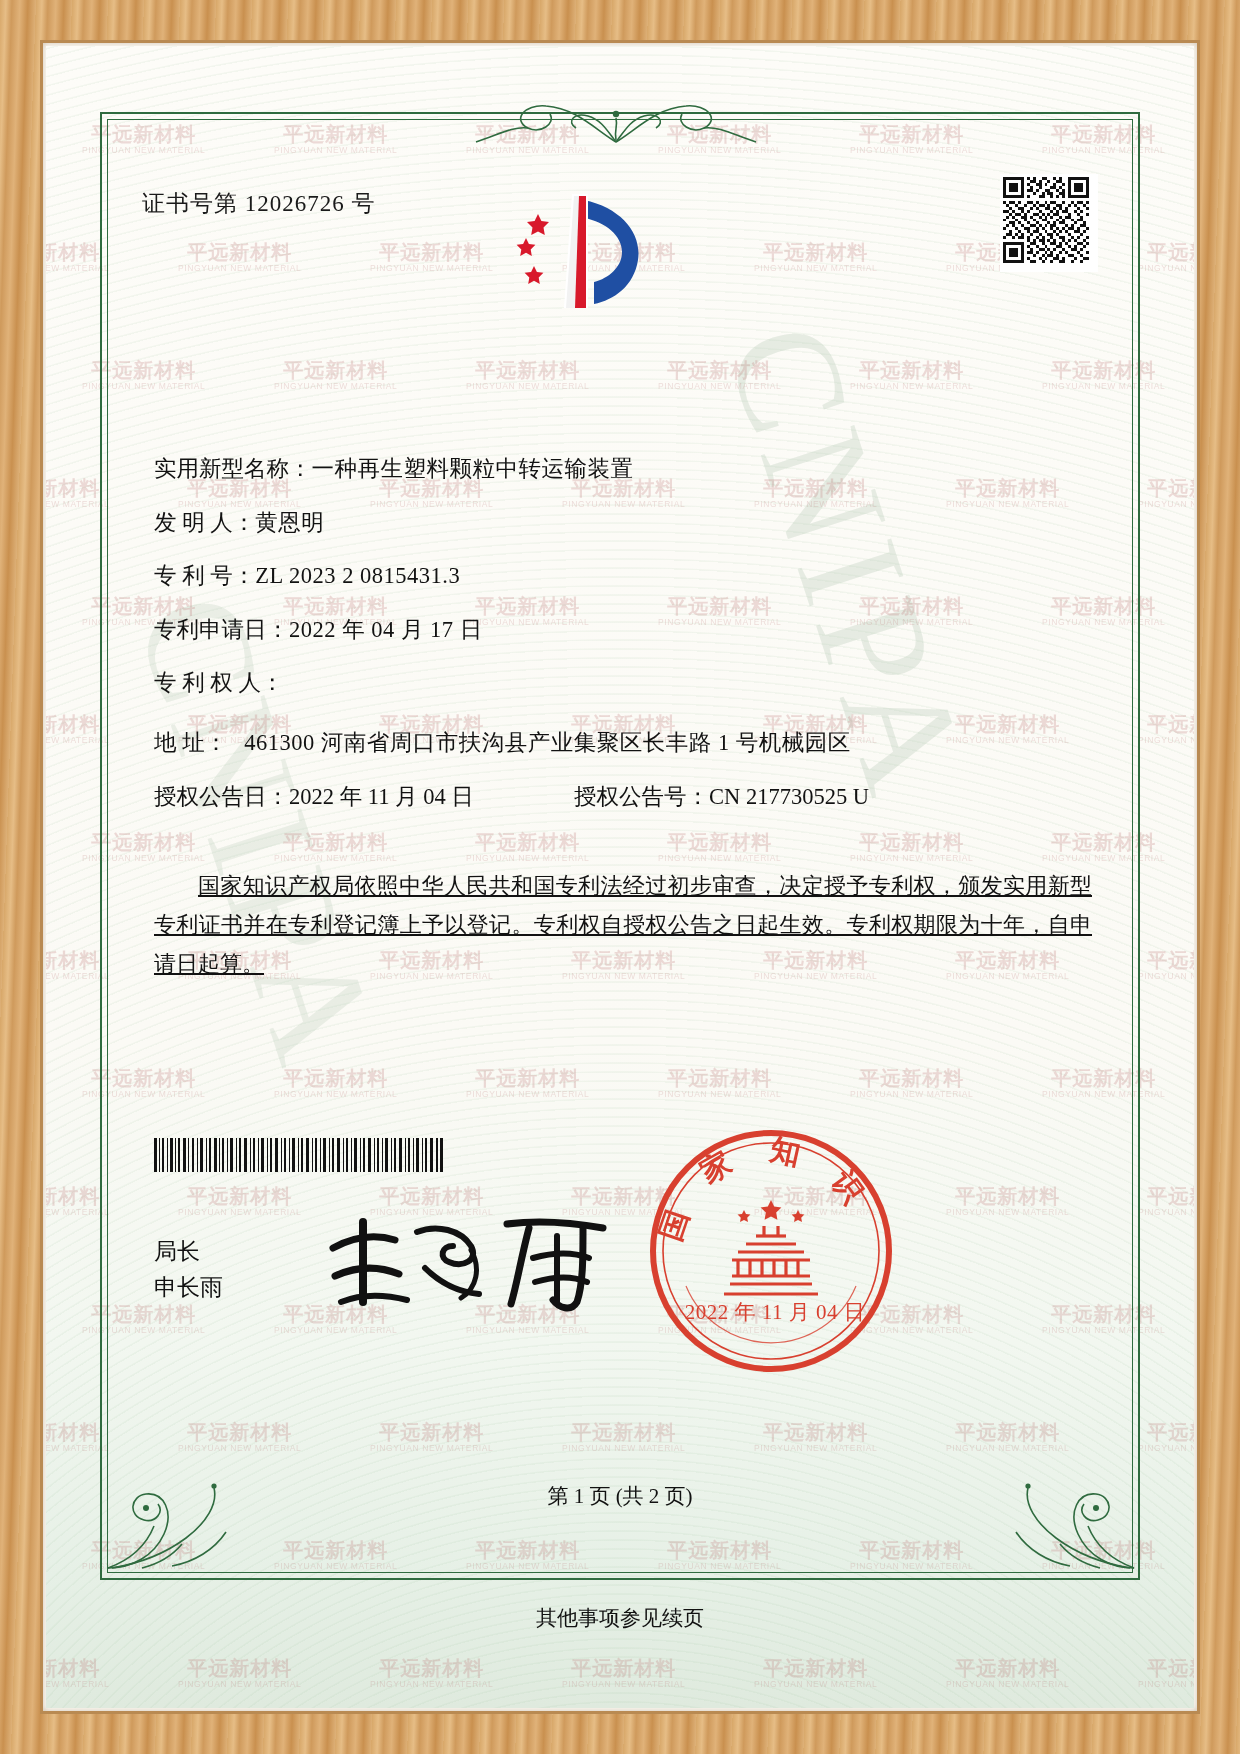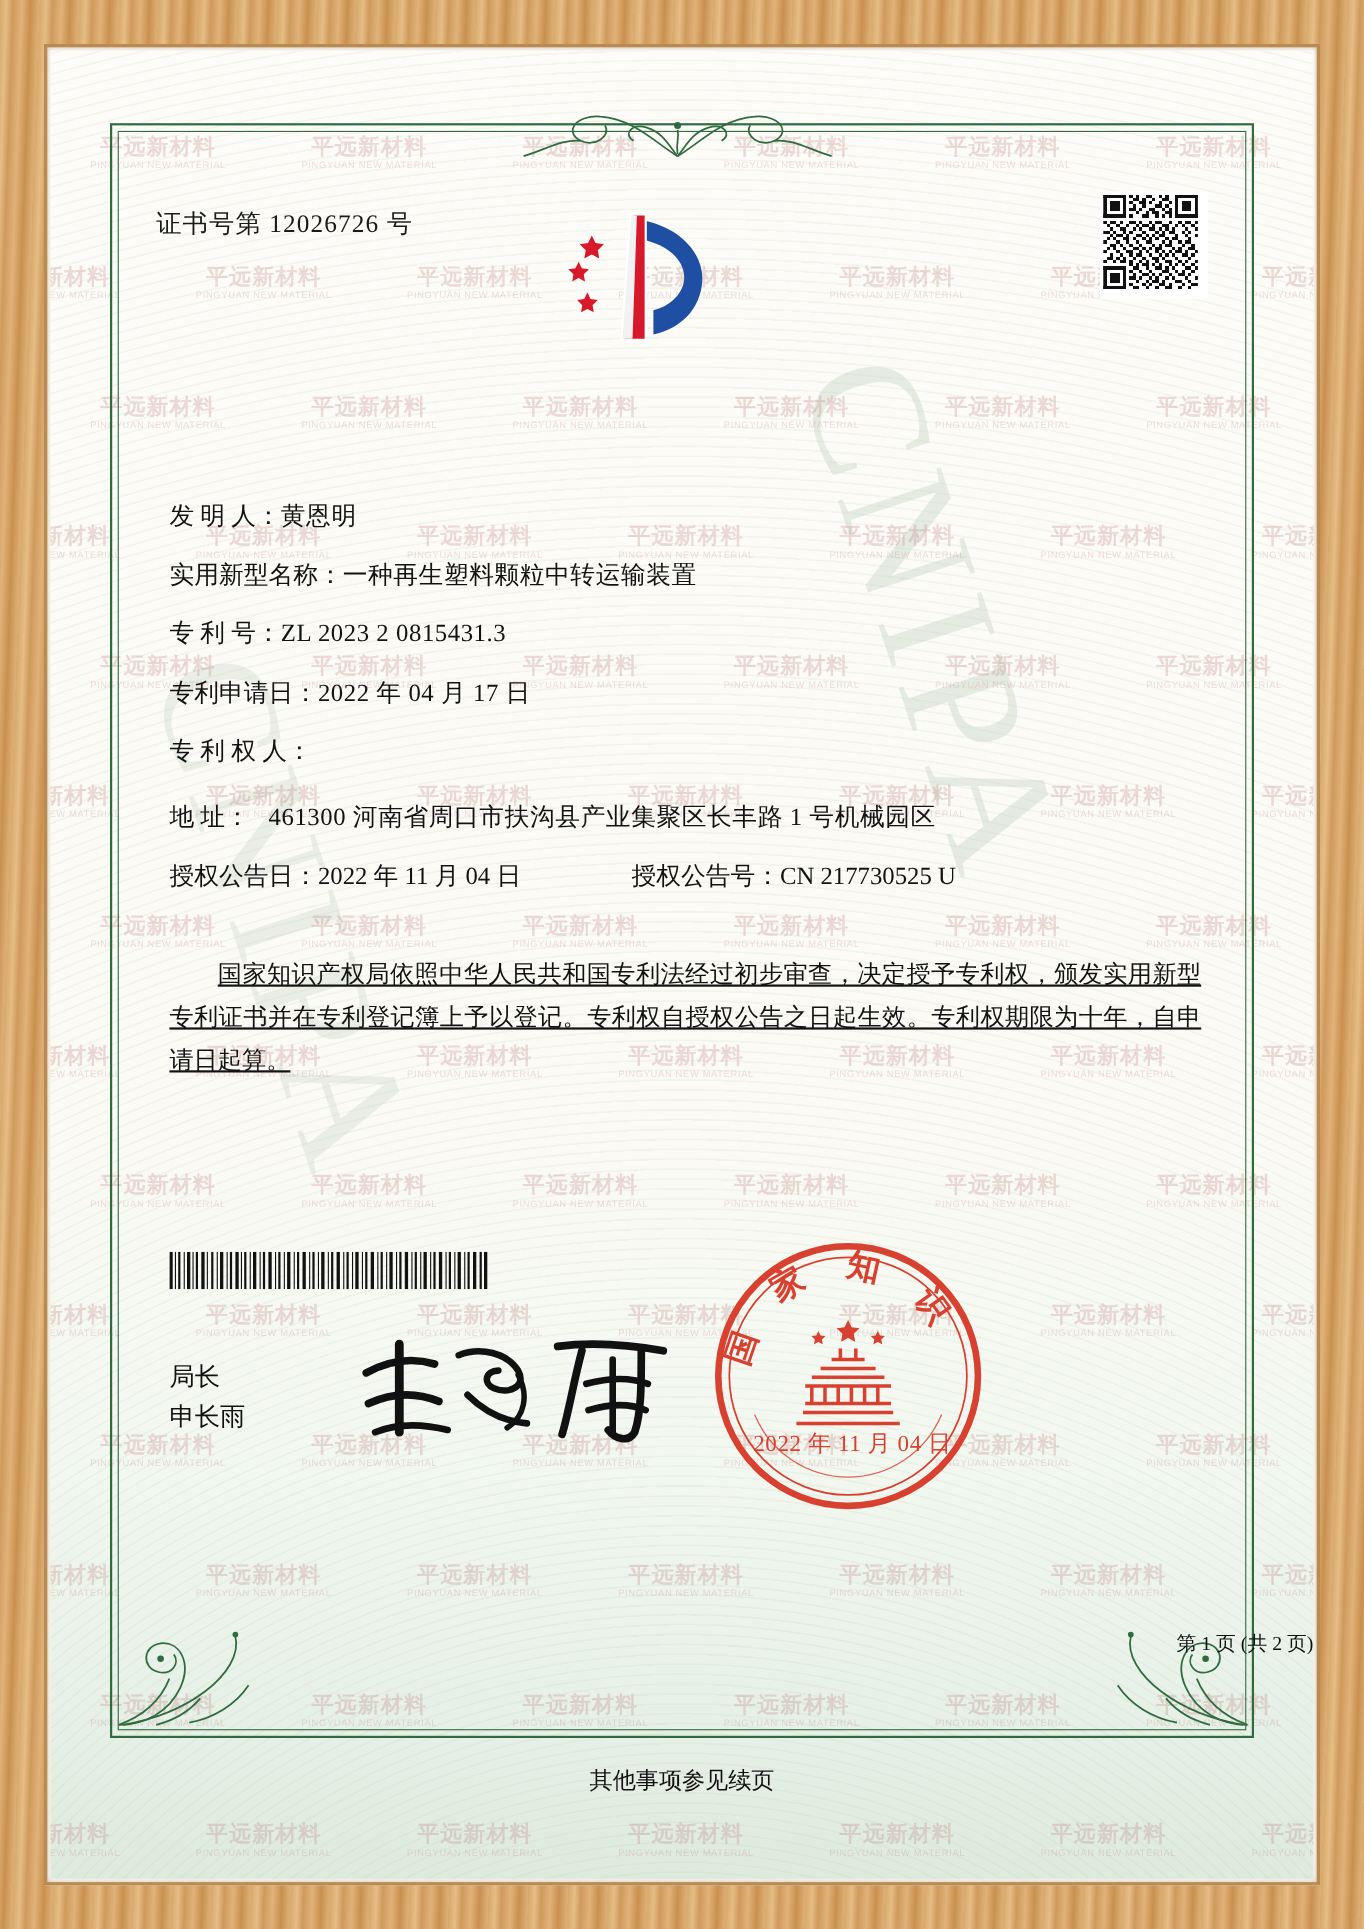--- a/index.html
+++ b/index.html
@@ -265,22 +265,22 @@
     text-align: center;
     font-size: 21px;
     color: #d8402f;
     letter-spacing: 0.5px;
   }
 
   .page-no {
     position: absolute;
     left: 0; top: 1436px;
     width: 1148px;
-    text-align: right;
-    font-size: 18px;
+    text-align: center;
+    font-size: 21px;
     color: #111;
   }
   .footer-note {
     position: absolute;
     left: 0; top: 1558px;
     width: 1148px;
     text-align: center;
     font-size: 21px;
     color: #111;
   }
@@ -592,27 +592,27 @@
         <path d="M62 28 l3.4 6.9 7.6 1.1 -5.5 5.4 1.3 7.6 -6.8 -3.6 -6.8 3.6 1.3 -7.6 -5.5 -5.4 7.6 -1.1 Z"></path>
         <path d="M50 52 l2.9 5.9 6.5 0.9 -4.7 4.6 1.1 6.5 -5.8 -3.1 -5.8 3.1 1.1 -6.5 -4.7 -4.6 6.5 -0.9 Z"></path>
         <path d="M58 80 l2.9 5.9 6.5 0.9 -4.7 4.6 1.1 6.5 -5.8 -3.1 -5.8 3.1 1.1 -6.5 -4.7 -4.6 6.5 -0.9 Z"></path>
       </g>
     </svg>
 
 
     <div class="fields">
 
       <div class="field-row">
+        <span class="field-label">实用新型名称：</span>
+        <span class="field-value">一种再生塑料颗粒中转运输装置</span>
+      </div>
+
+      <div class="field-row">
         <span class="field-label">发 明 人：</span>
         <span class="field-value">黄恩明</span>
-      </div>
-
-      <div class="field-row">
-        <span class="field-label">实用新型名称：</span>
-        <span class="field-value">一种再生塑料颗粒中转运输装置</span>
       </div>
 
       <div class="field-row">
         <span class="field-label">专 利 号：</span>
         <span class="field-value">ZL 2023 2 0815431.3</span>
       </div>
 
       <div class="field-row">
         <span class="field-label">专利申请日：</span>
         <span class="field-value">2022 年 04 月 17 日</span>

